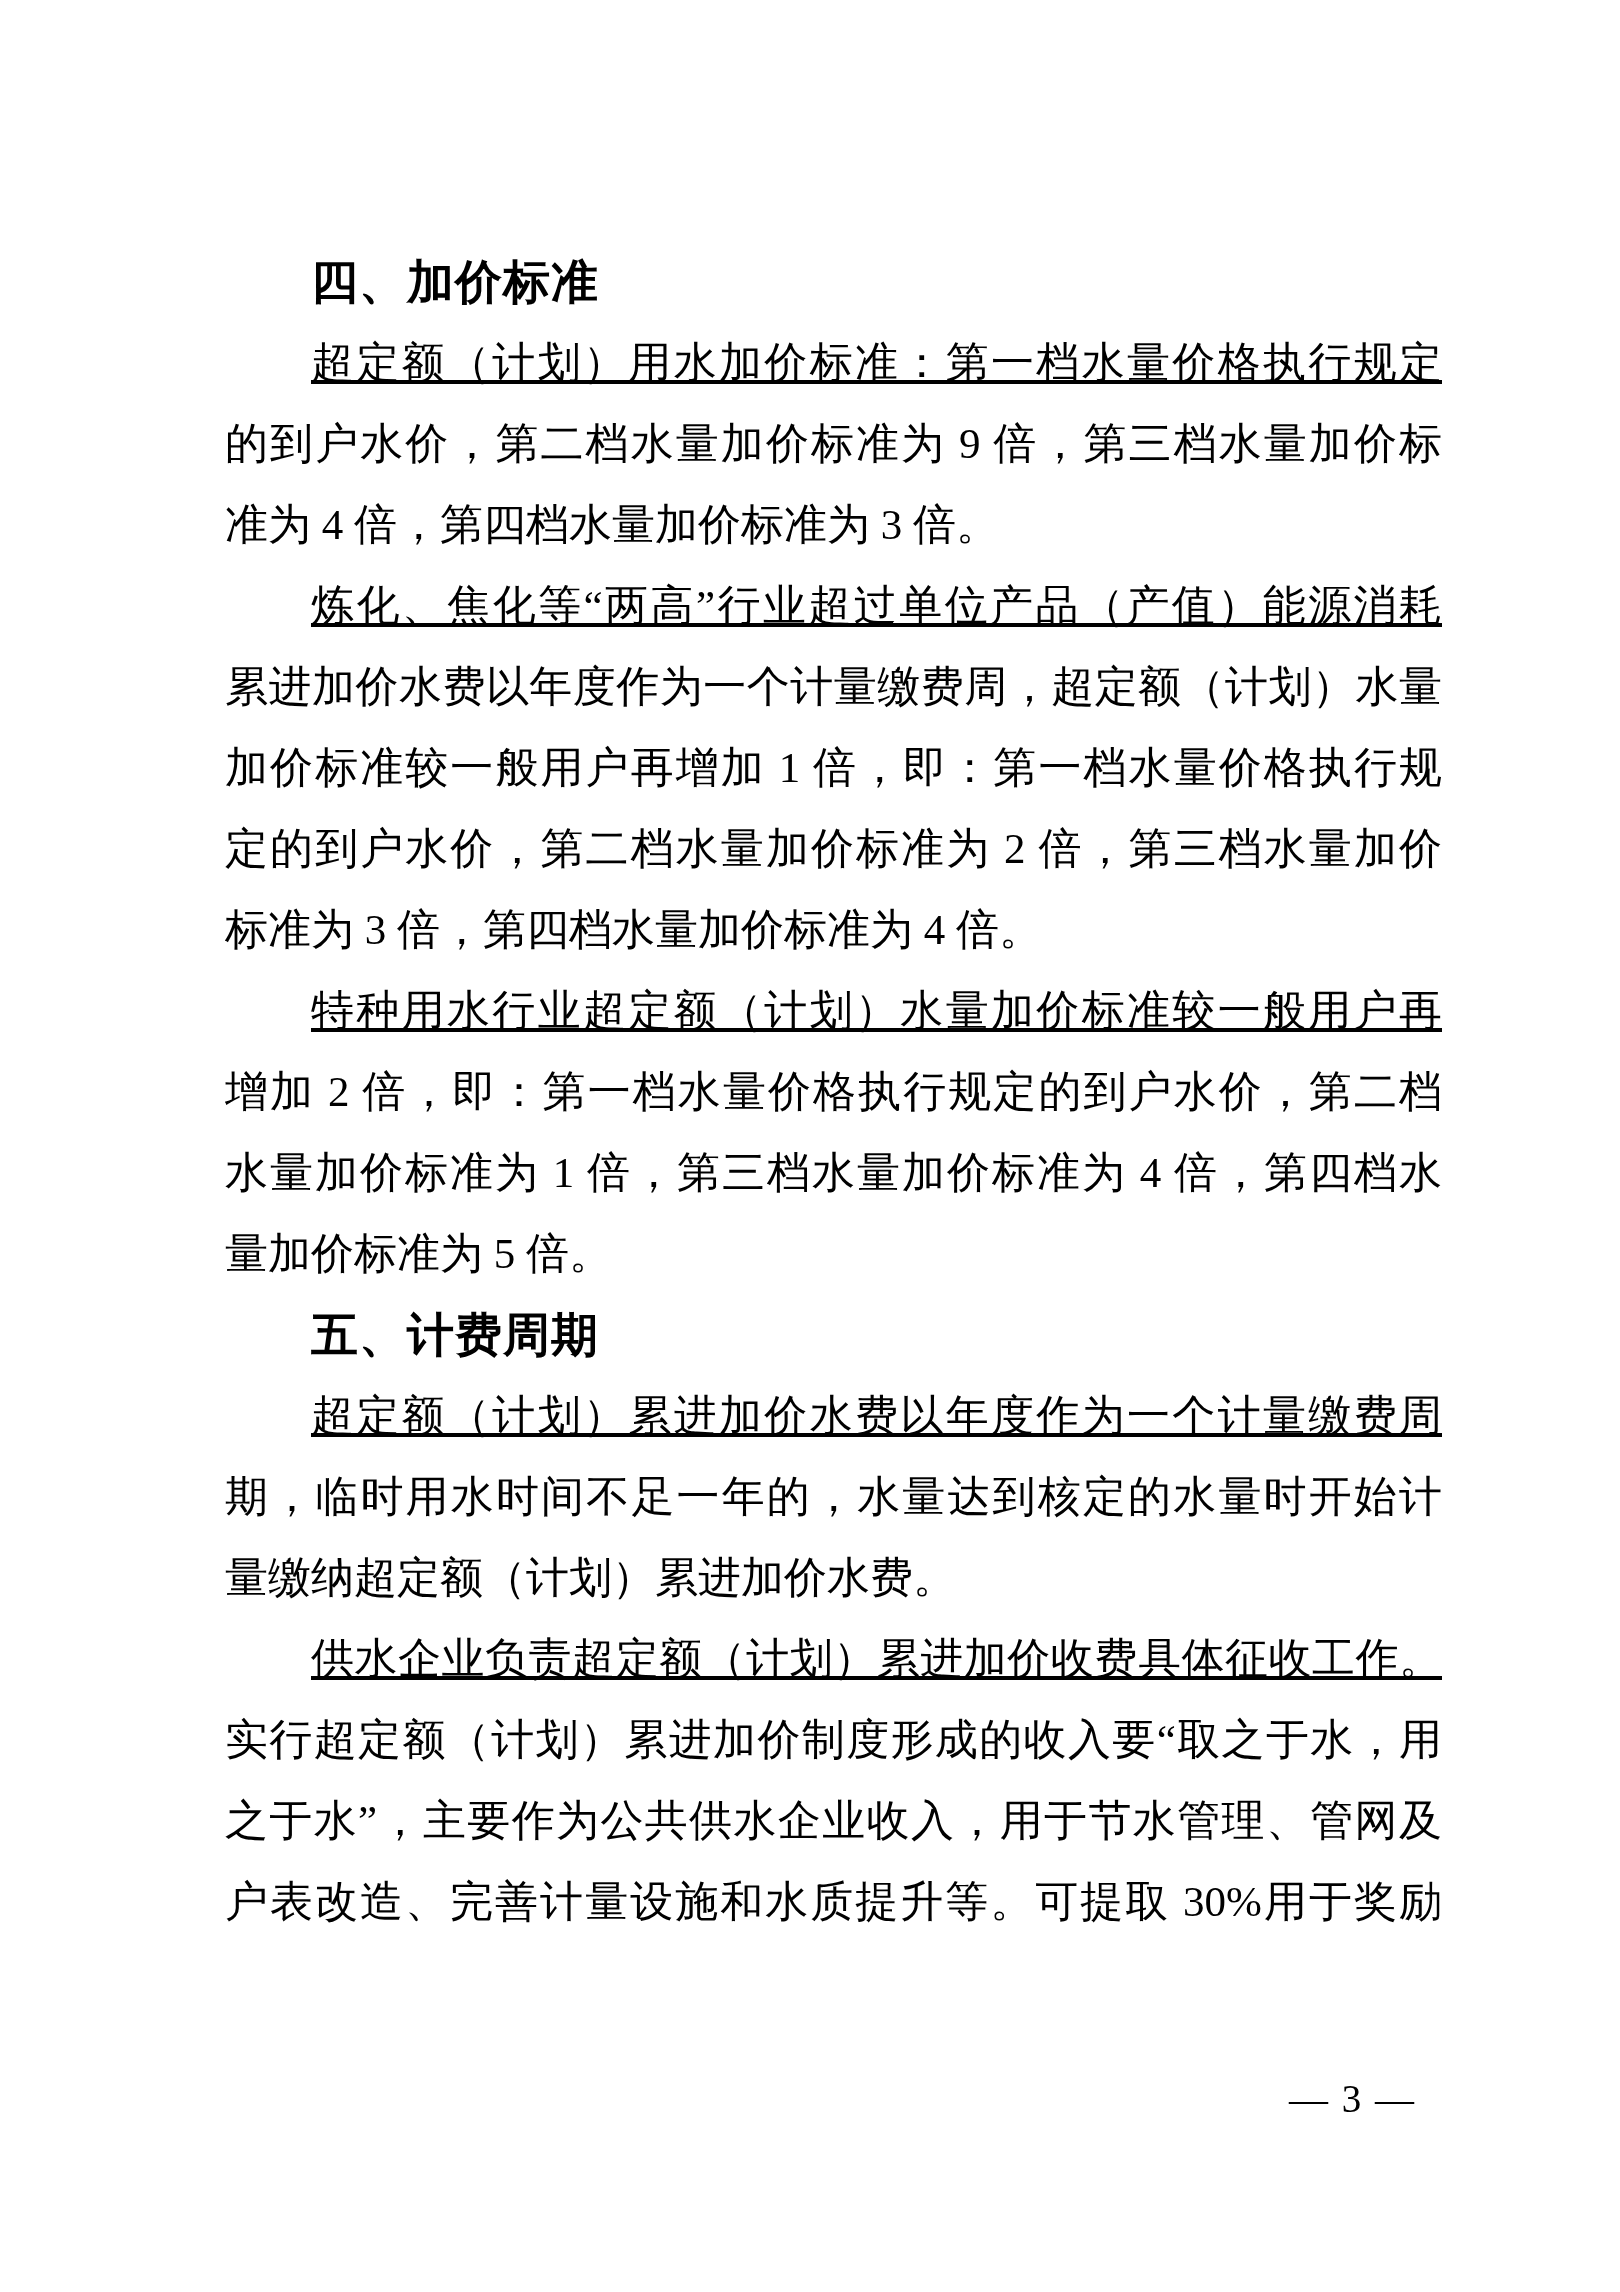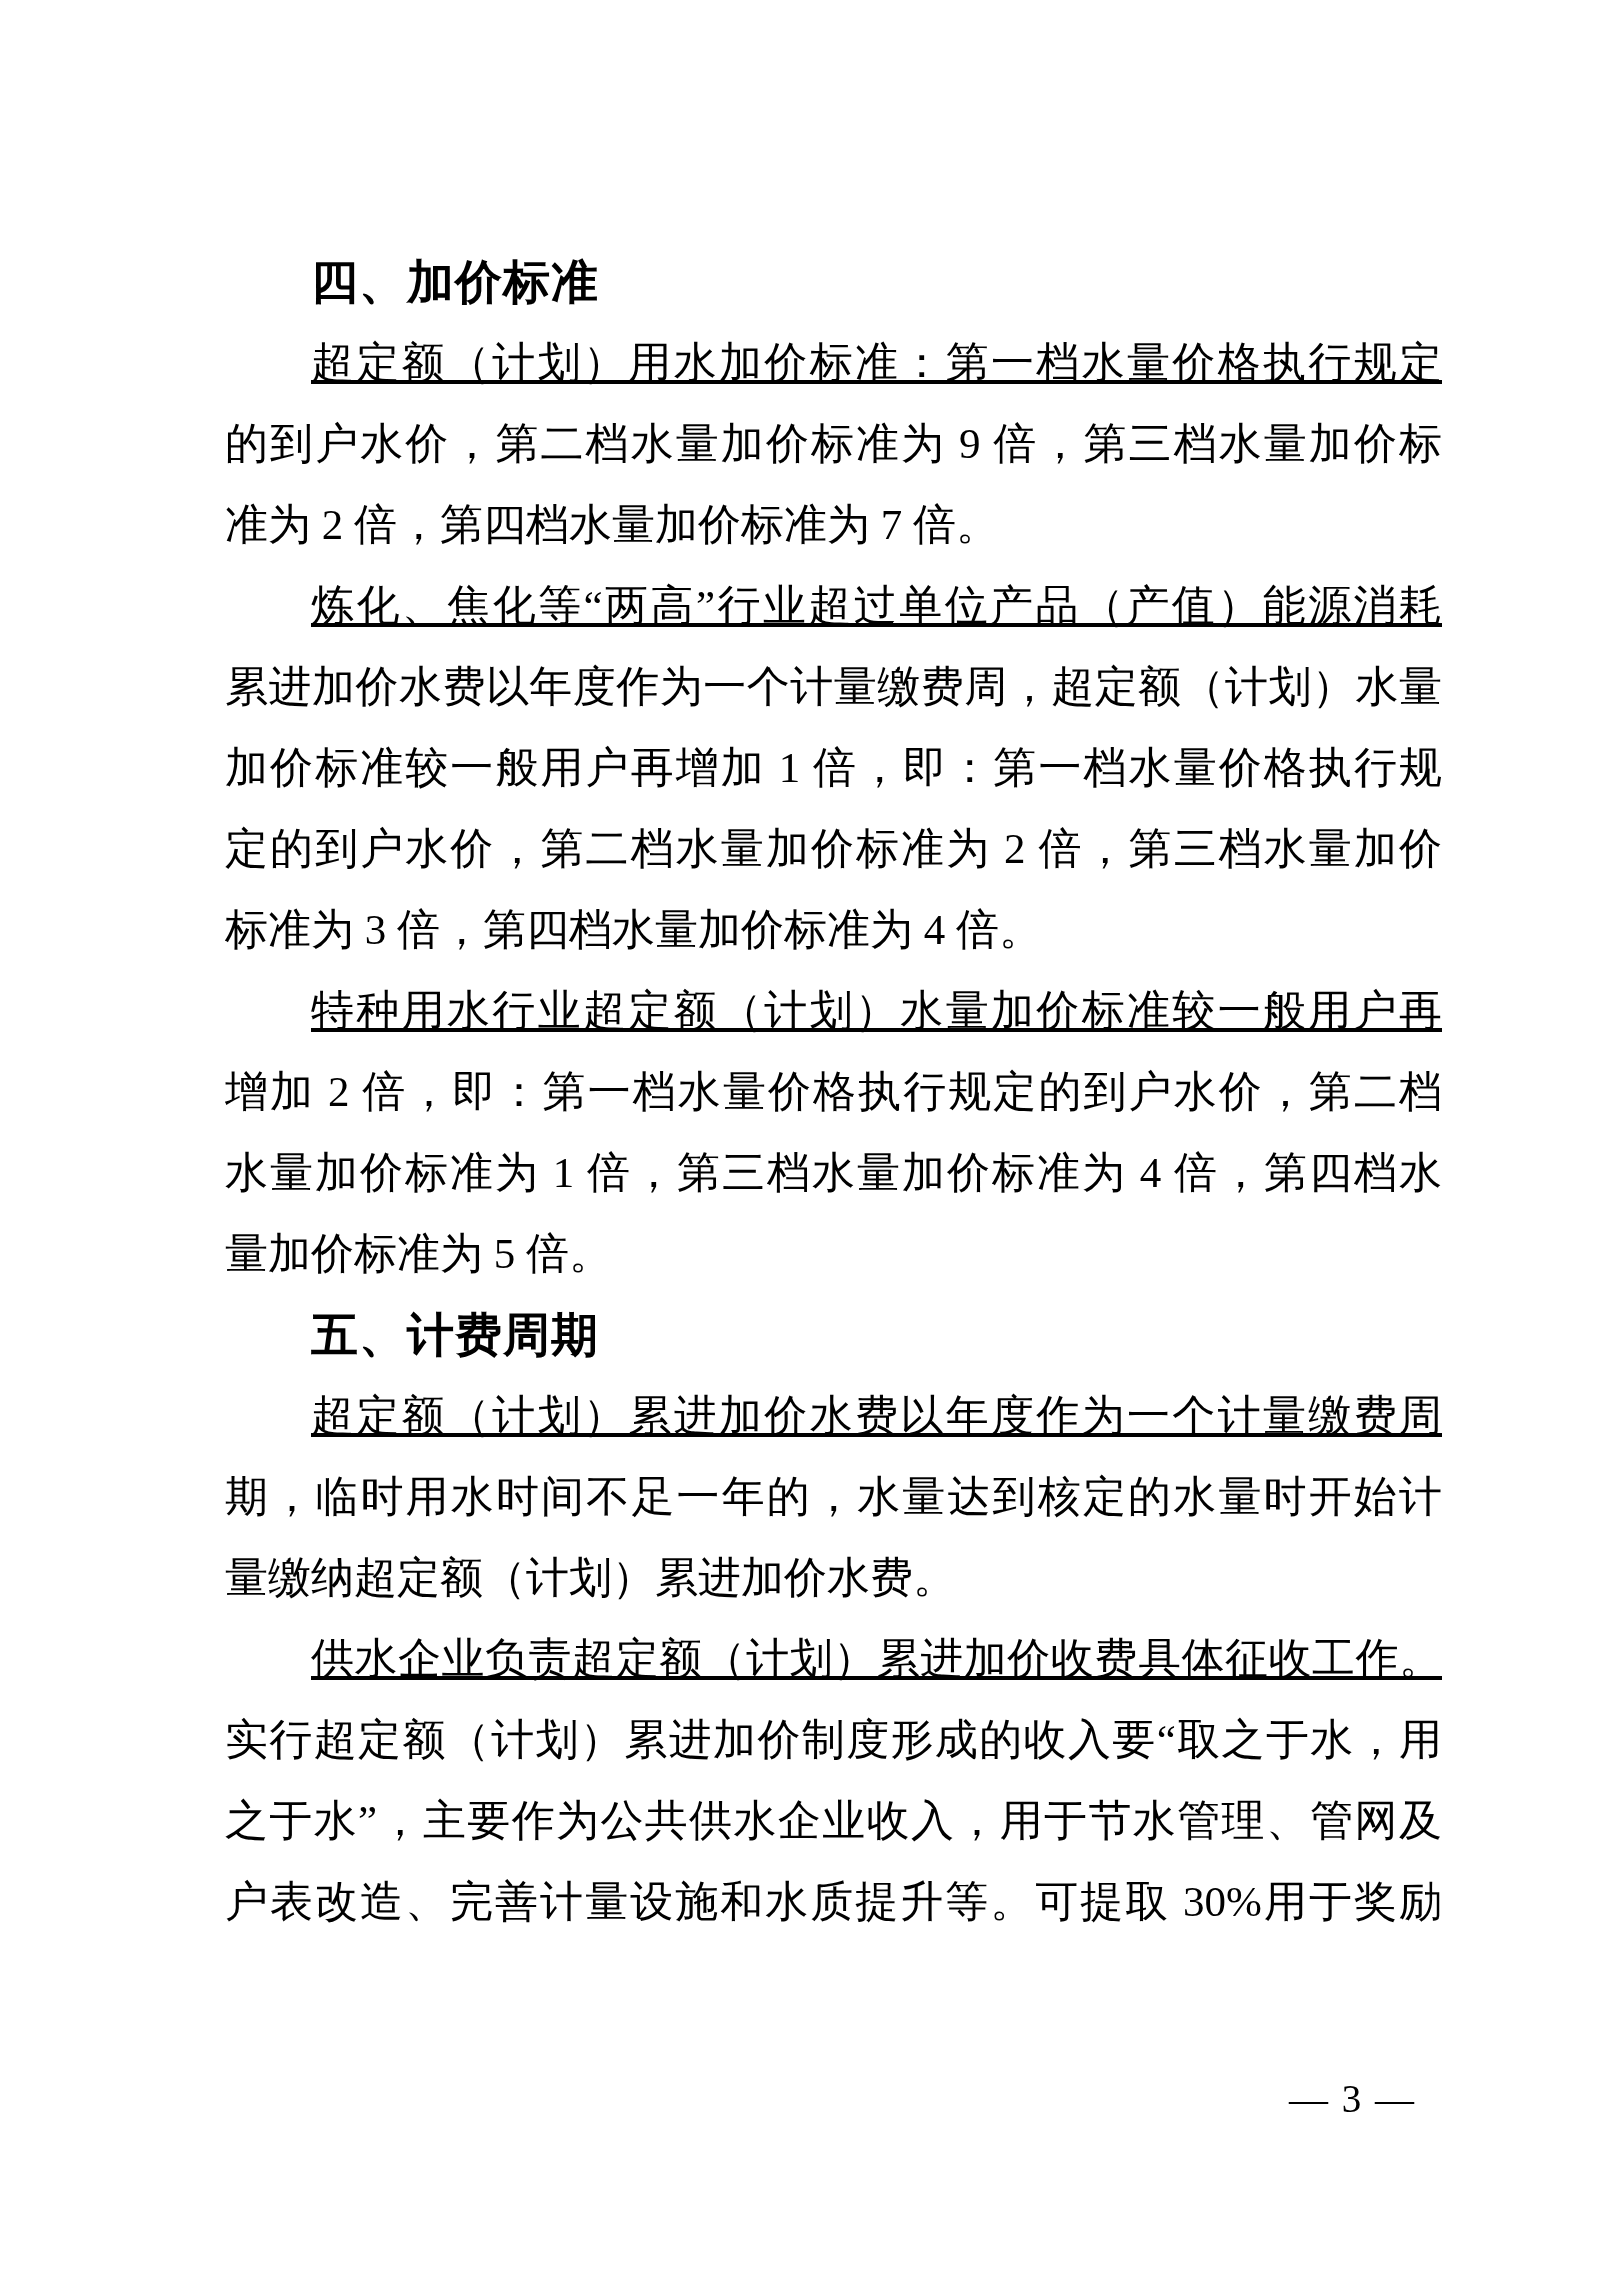--- a/index.html
+++ b/index.html
@@ -61,21 +61,21 @@
 </head>
 <body>
 
 <div class="doc-page">
   <div class="content">
 
     <h2 class="heading">四、加价标准</h2>
 
     <p class="line first just">超定额（计划）用水加价标准：第一档水量价格执行规定</p>
     <p class="line just">的到户水价，第二档水量加价标准为 9 倍，第三档水量加价标</p>
-    <p class="line">准为 2 倍，第四档水量加价标准为 7 倍。</p>
+    <p class="line">准为 4 倍，第四档水量加价标准为 3 倍。</p>
 
     <p class="line first just">炼化、焦化等“两高”行业超过单位产品（产值）能源消耗</p>
     <p class="line just">累进加价水费以年度作为一个计量缴费周，超定额（计划）水量</p>
     <p class="line just">加价标准较一般用户再增加 1 倍，即：第一档水量价格执行规</p>
     <p class="line just">定的到户水价，第二档水量加价标准为 2 倍，第三档水量加价</p>
     <p class="line">标准为 3 倍，第四档水量加价标准为 4 倍。</p>
 
     <p class="line first just">特种用水行业超定额（计划）水量加价标准较一般用户再</p>
     <p class="line just">增加 2 倍，即：第一档水量价格执行规定的到户水价，第二档</p>
     <p class="line just">水量加价标准为 1 倍，第三档水量加价标准为 4 倍，第四档水</p>

